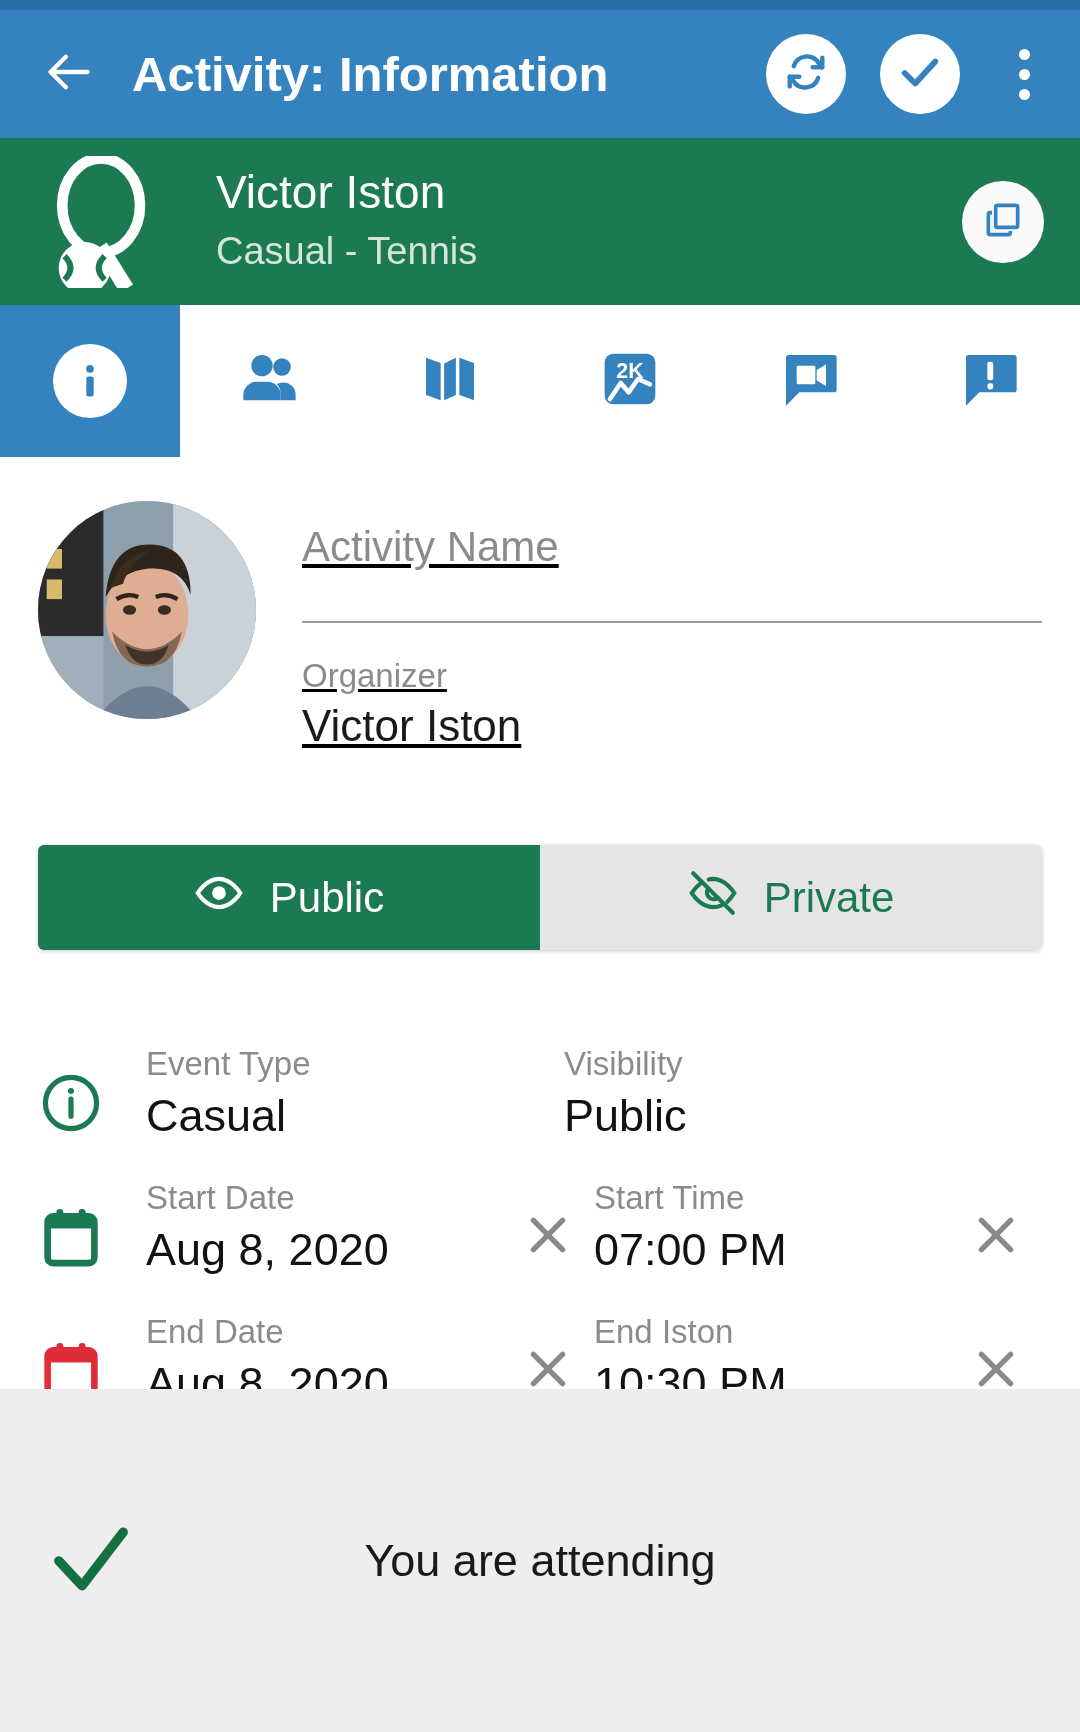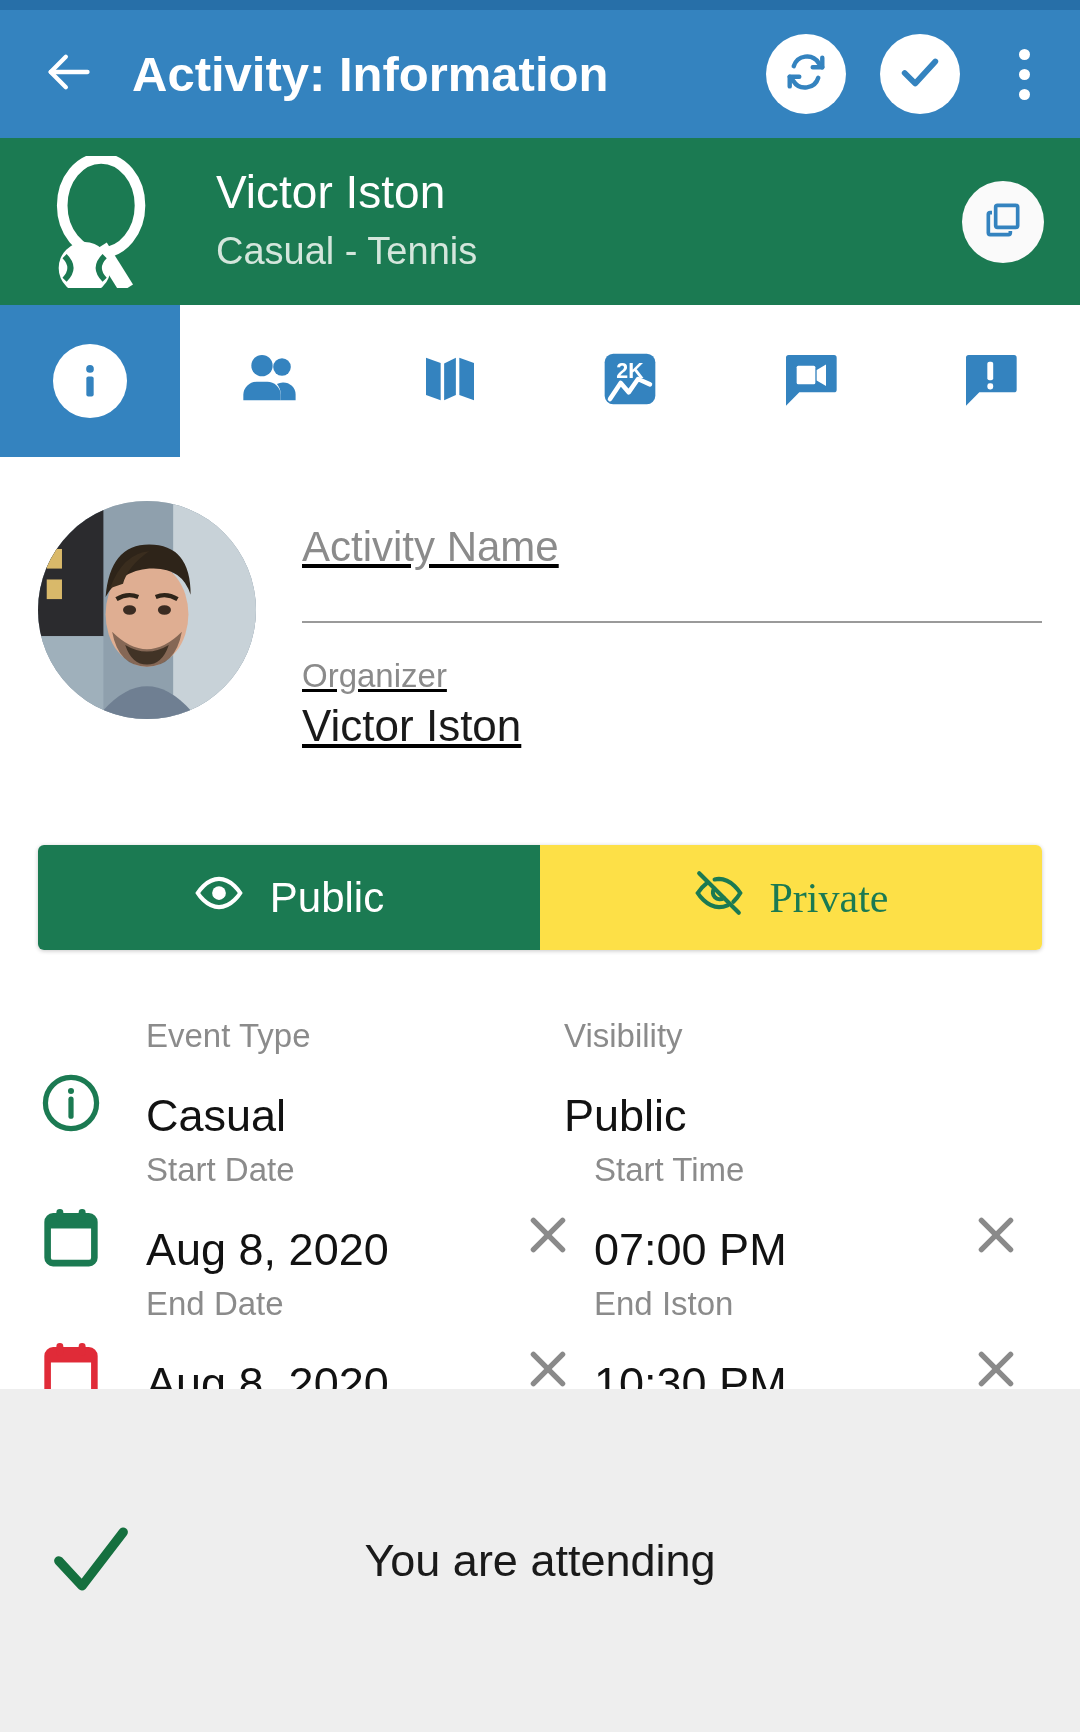--- a/index.html
+++ b/index.html
@@ -84,30 +84,30 @@
   .segment {
     margin-top:94px; height:105px; display:flex; border-radius:6px;
     background:#ffffff; box-shadow:0 1px 4px rgba(0,0,0,0.22);
     overflow:hidden;
   }
   .seg-opt {
     flex:1 1 0; display:flex; align-items:center; justify-content:center;
     gap:26px; font-size:42px;
   }
   .seg-opt.on  { background:#1b7a52; color:#ffffff; }
-  .seg-opt.off { background:#fde047; color:#1b7a52;font-family:Liberation Serif, serif; }
+  .seg-opt.off { background:#e5e5e5; color:#1b7a52; }
   .seg-opt svg { width:50px; height:50px; flex:0 0 auto; }
 
   
   .rows { margin-top:60px; }
   .drow { display:flex; align-items:flex-end; min-height:134px; }
   .drow-icon { width:108px; flex:0 0 auto; display:flex; align-items:center;
                justify-content:flex-start; padding-bottom:8px; }
   .drow-icon svg { width:66px; height:66px; }
-  .cell { display:flex; flex-direction:column; justify-content:flex-end;gap:28px; }
+  .cell { display:flex; flex-direction:column; justify-content:flex-end; }
   .cell-label { font-size:33px; color:#8b8b8b; line-height:1.2; }
   .cell-value { font-size:45px; color:#121212; line-height:1.25; margin-top:4px; }
   .clear-x { width:92px; flex:0 0 auto; display:flex; align-items:center;
              justify-content:center; padding-bottom:14px; }
   .clear-x svg { width:50px; height:50px; }
 
   .cell-a { width:360px; }
   .cell-b { width:360px; }
   .spacer-b { width:58px; flex:0 0 auto; }
 

